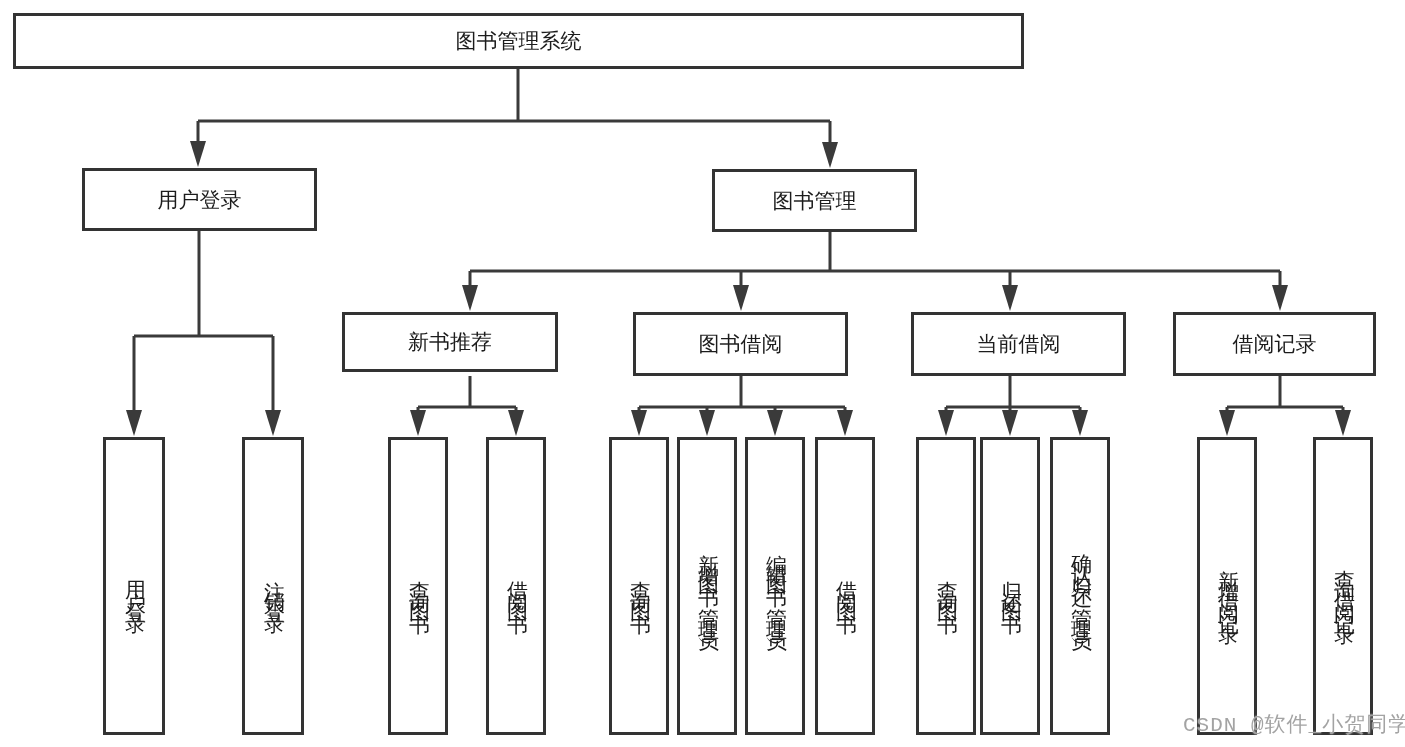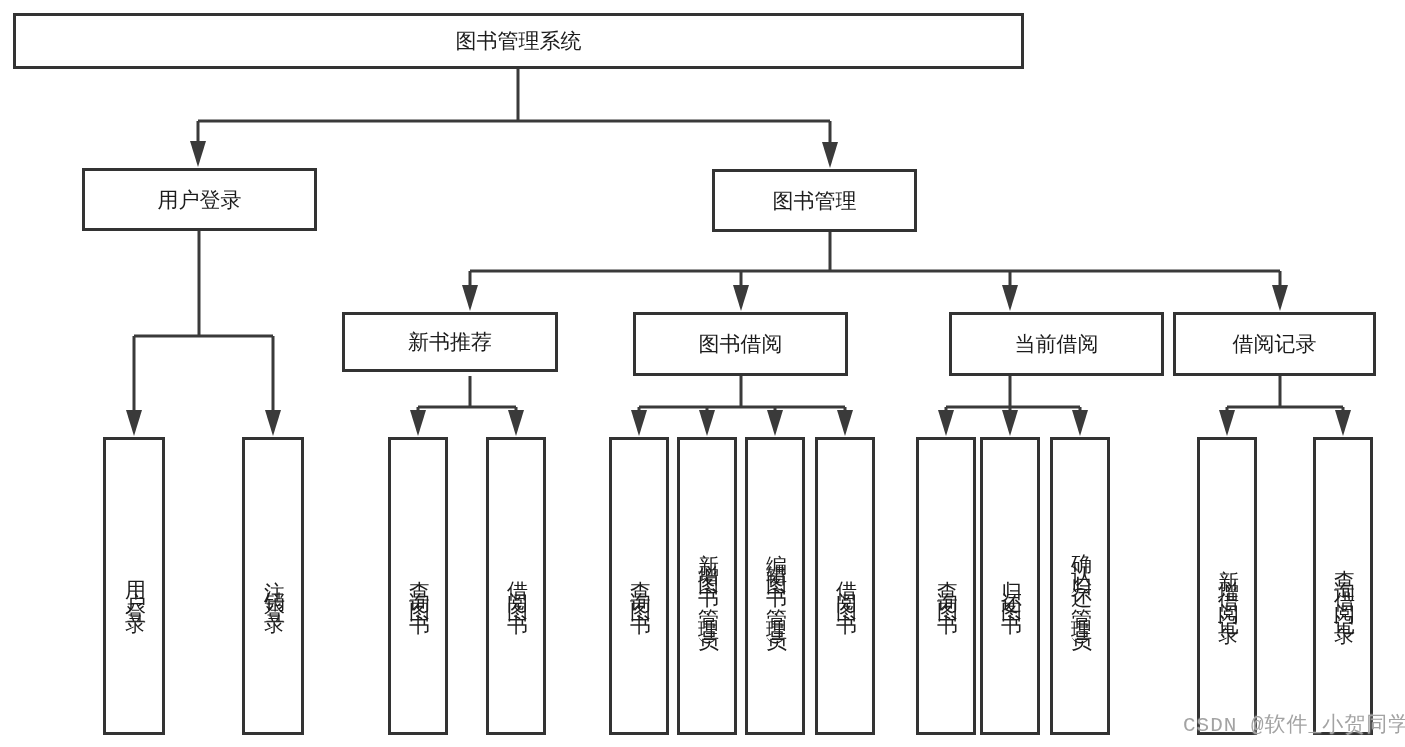--- a/index.html
+++ b/index.html
@@ -114,21 +114,21 @@
   <div class="node" style="left:712px;top:169px;width:205px;height:63px">
     <span>图书管理</span>
   </div>
 
   <div class="node" style="left:342px;top:312px;width:216px;height:60px">
     <span>新书推荐</span>
   </div>
   <div class="node" style="left:633px;top:312px;width:215px;height:64px">
     <span>图书借阅</span>
   </div>
-  <div class="node" style="left:949px;top:312px;width:215px;height:64px">
+  <div class="node" style="left:911px;top:312px;width:215px;height:64px">
     <span>当前借阅</span>
   </div>
   <div class="node" style="left:1173px;top:312px;width:203px;height:64px">
     <span>借阅记录</span>
   </div>
 
   <div class="node leaf" style="left:103px;top:437px;width:62px;height:298px">
     <span>用户登录</span>
   </div>
   <div class="node leaf" style="left:242px;top:437px;width:62px;height:298px">

